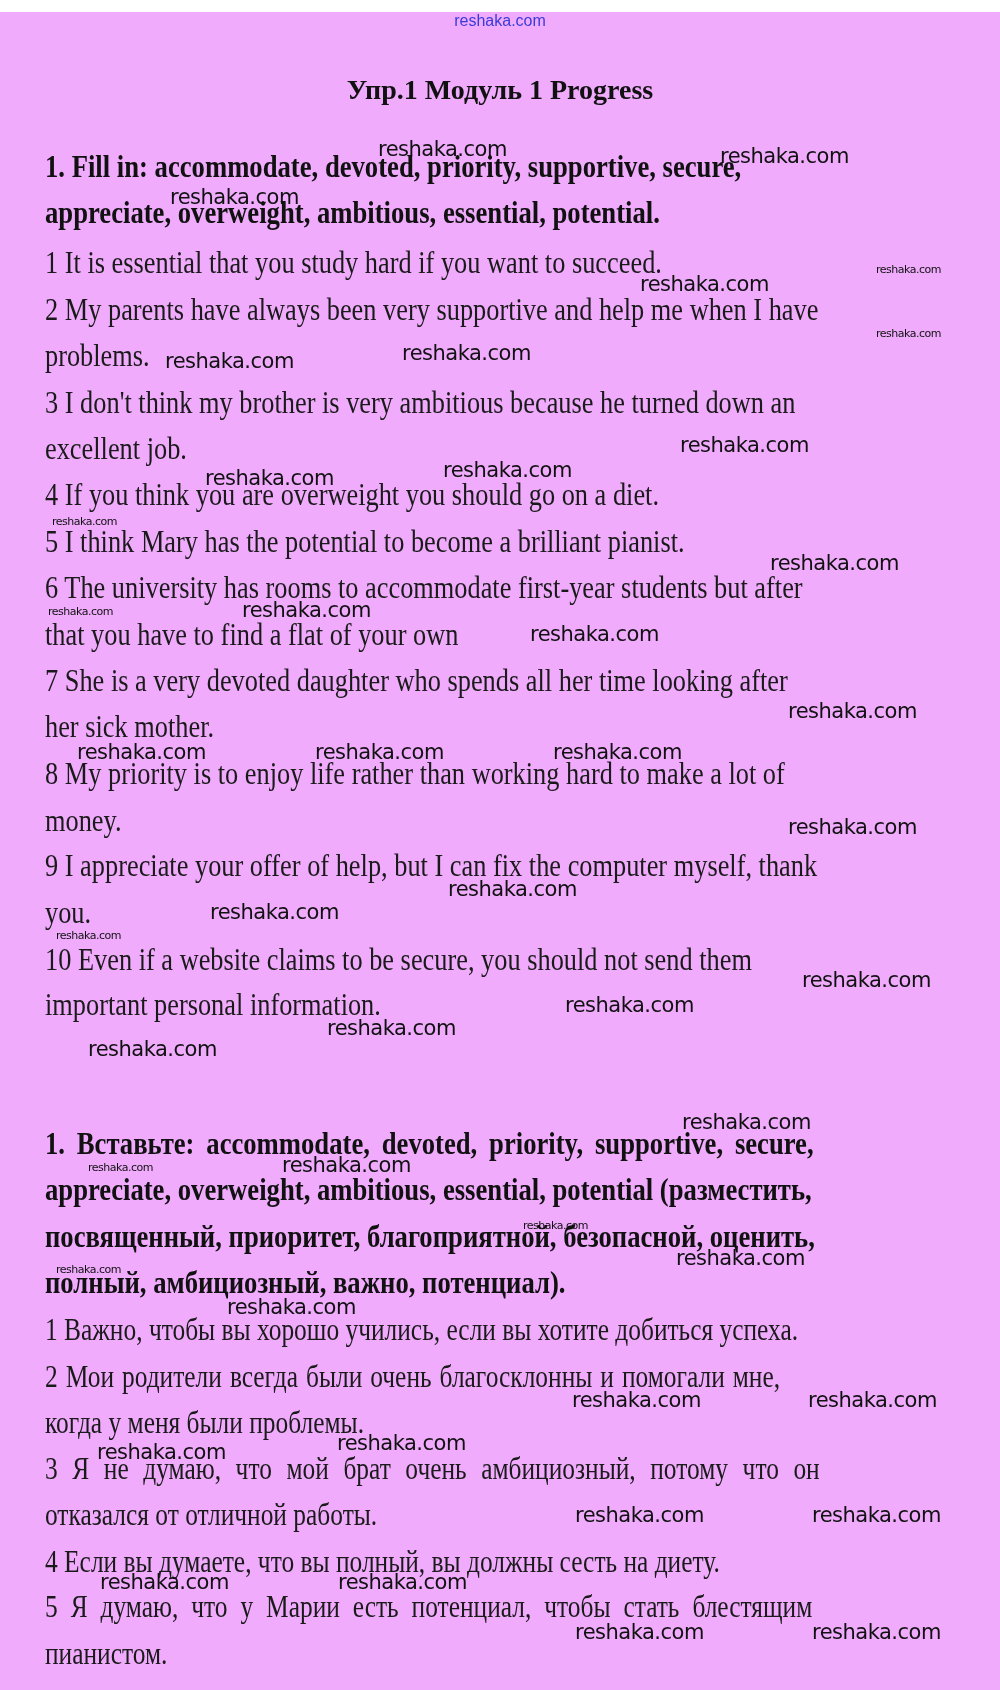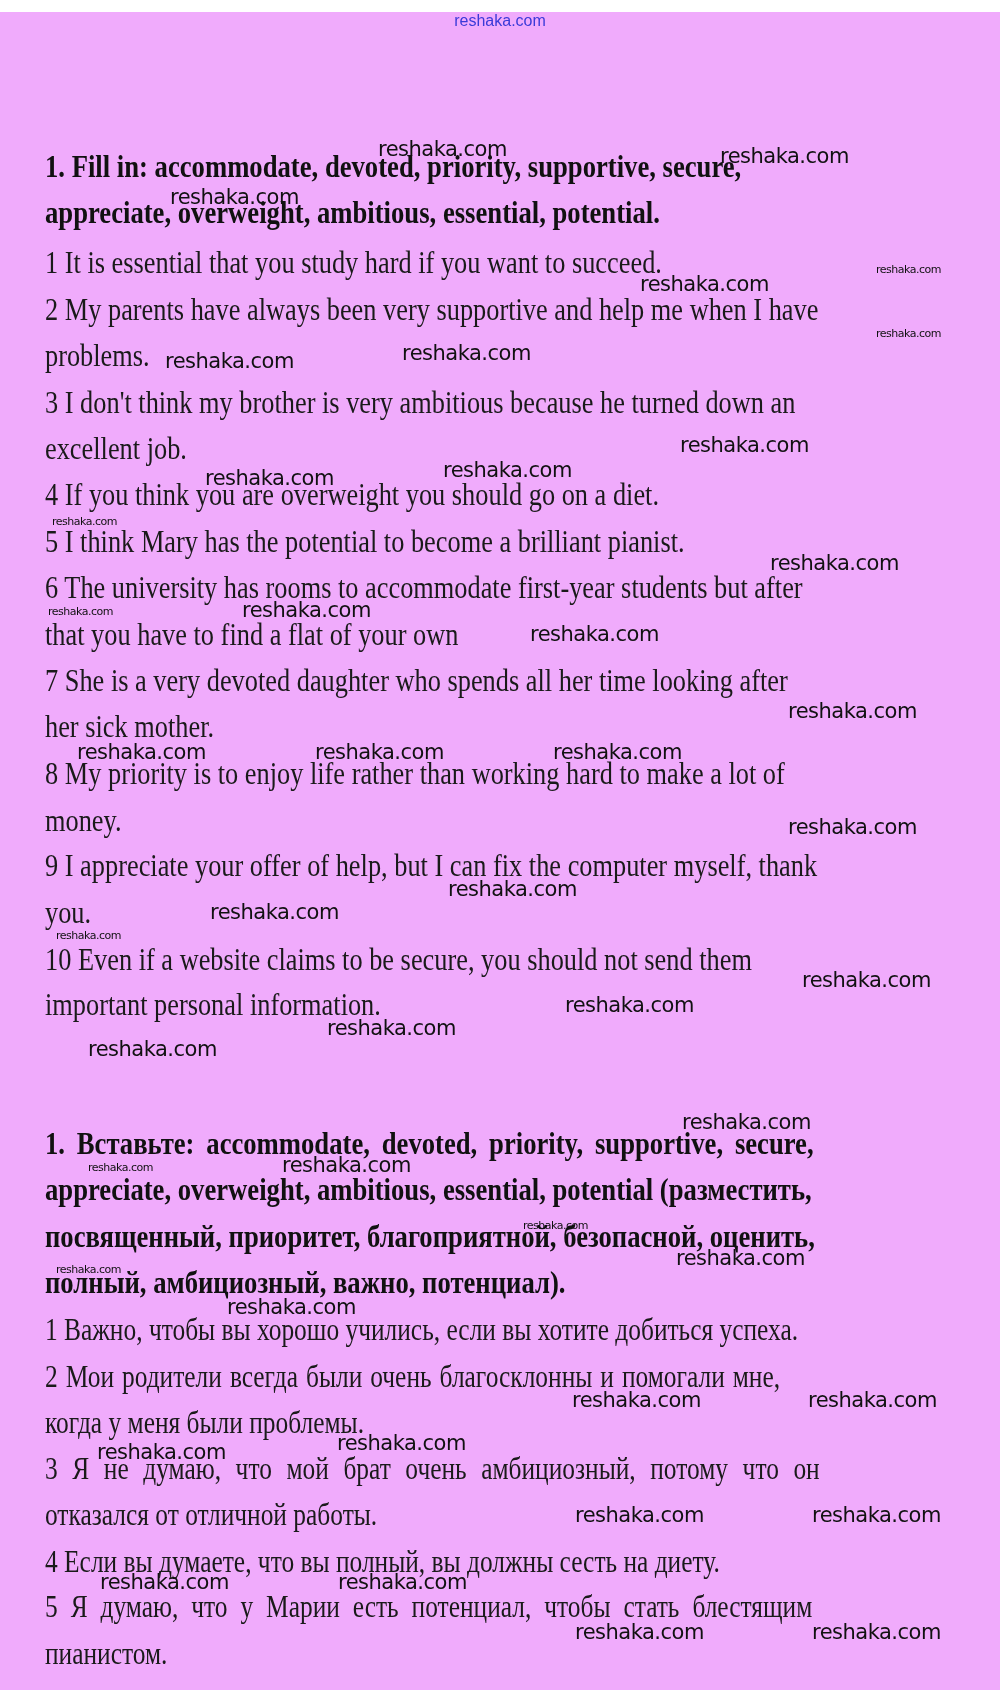--- a/index.html
+++ b/index.html
@@ -27,20 +27,21 @@
   .wm.l { font-size: 21px; }
   .wm.s { font-size: 11px; }
 </style>
 </head>
 <body>
 
 <div class="page">
 
   <div class="top-wm">reshaka.com</div>
 
+  <div class="title">Упр.1 Модуль 1 Progress</div>
 
   <div>
     <div class="line b" style="top:137px; transform:scaleX(0.86);">1. Fill in: accommodate, devoted, priority, supportive, secure,</div>
     <div class="line b" style="top:183px; transform:scaleX(0.86);">appreciate, overweight, ambitious, essential, potential.</div>
 
     <div class="line" style="top:233px; transform:scaleX(0.85);">1 It is essential that you study hard if you want to succeed.</div>
     <div class="line" style="top:280px; transform:scaleX(0.85);">2 My parents have always been very supportive and help me when I have</div>
     <div class="line" style="top:326px; transform:scaleX(0.85);">problems.</div>
     <div class="line" style="top:373px; transform:scaleX(0.85);">3 I don't think my brother is very ambitious because he turned down an</div>
     <div class="line" style="top:419px; transform:scaleX(0.85);">excellent job.</div>

